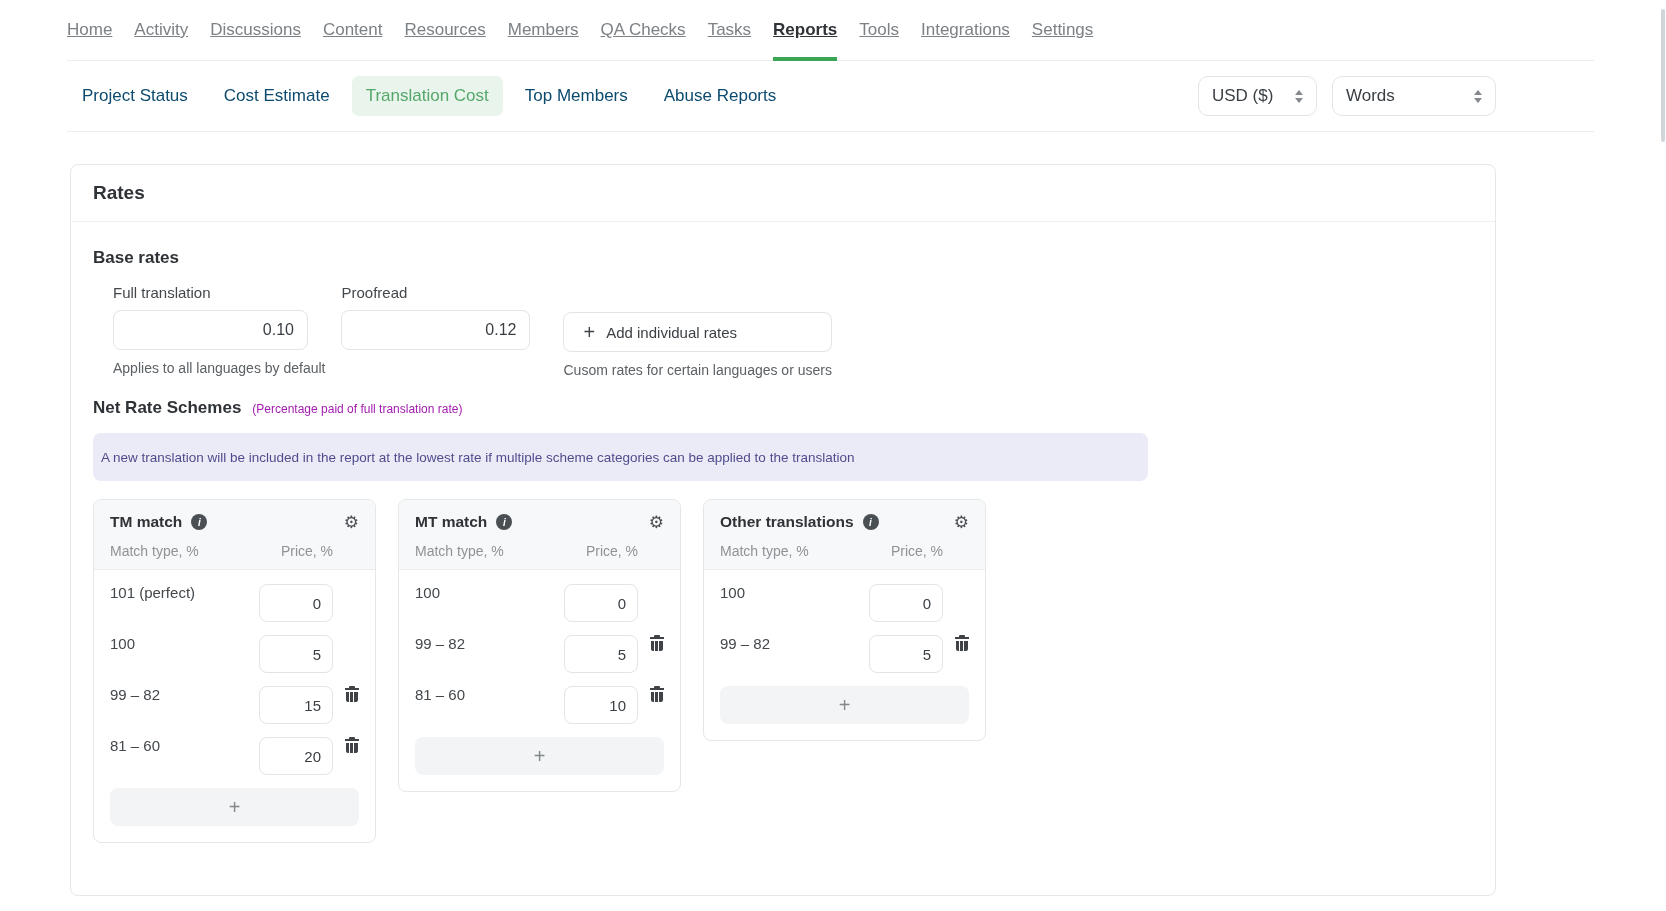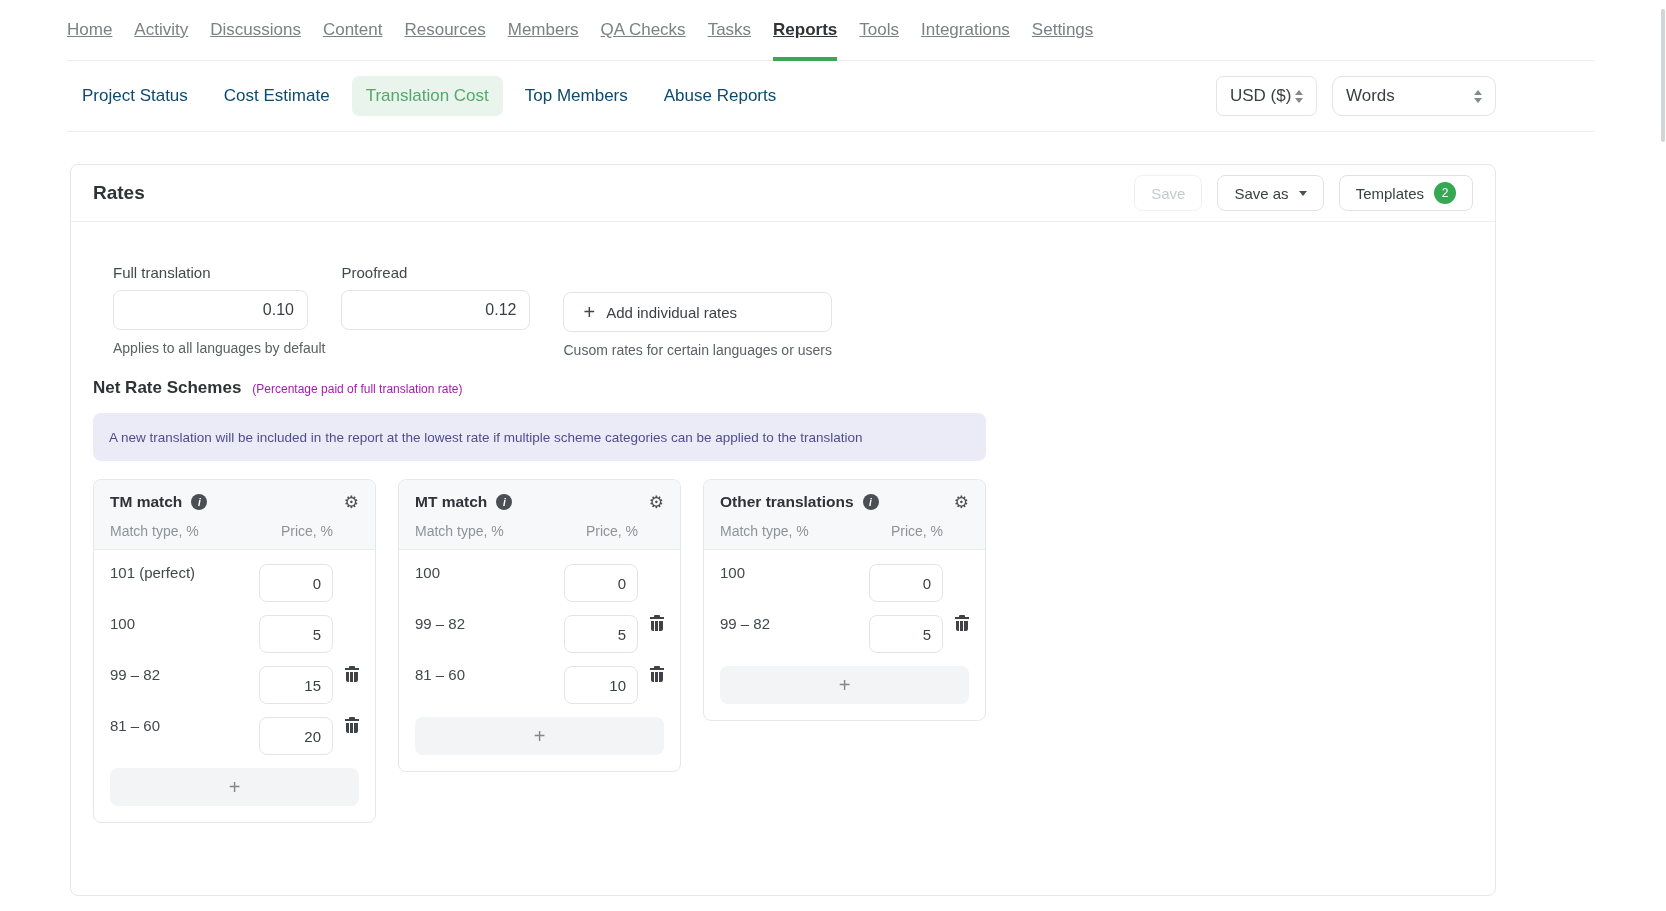--- a/index.html
+++ b/index.html
@@ -34,21 +34,21 @@
   .nav-item.active::after{content:"";position:absolute;left:0;right:0;bottom:-1px;height:4px;background:var(--accent-green);}
   
   .subnav-wrap{margin:0 72px 0 67px;border-bottom:1px solid #ececec;}
   .subnav{display:flex;align-items:center;height:70px;padding-left:15px;padding-right:98px;}
   .subnav-items{display:flex;gap:36px;align-items:center;}
   .subnav-item{font-size:17px;color:#0c4a6e;cursor:pointer;white-space:nowrap;}
   .subnav-item.active{background:var(--pill-bg);color:var(--pill-text);padding:10px 14px;margin:0 -14px;border-radius:7px;}
   .subnav-selects{margin-left:auto;display:flex;gap:15px;}
   .select{height:40px;border:1px solid var(--input-border);border-radius:10px;background:#fff;
     display:flex;align-items:center;justify-content:space-between;padding:0 13px;font-size:17px;color:#3a3f44;cursor:pointer;}
-  .select.currency{width:101px;border-radius:7px;}
+  .select.currency{width:119px;}
   .select.units{width:164px;}
   .updown{display:flex;flex-direction:column;gap:3px;align-items:center;}
   .updown .up{width:0;height:0;border-left:4px solid transparent;border-right:4px solid transparent;border-bottom:5px solid #85898d;}
   .updown .down{width:0;height:0;border-left:4px solid transparent;border-right:4px solid transparent;border-top:5px solid #85898d;}
   
   .card{margin:32px 0 0 70px;width:1426px;height:732px;border:1px solid var(--border);border-radius:8px;background:#fff;overflow:hidden;}
   .card-header{height:57px;display:flex;align-items:center;padding:0 22px;border-bottom:1px solid var(--border-light);}
   .card-title{font-size:19px;font-weight:bold;color:#2f3337;}
   .card-actions{margin-left:auto;display:flex;gap:15px;align-items:center;}
   .btn{height:36px;border-radius:8px;border:1px solid #dfe2e5;background:#fff;font-size:15px;color:#3c4146;
@@ -70,22 +70,22 @@
   .col3{margin-left:33px;}
   .label-spacer{height:28px;}
   .add-individual{height:40px;border:1px solid var(--input-border);border-radius:8px;background:#fff;
     display:inline-flex;align-items:center;padding:0 19px;font-size:15px;color:#3c4146;cursor:pointer;font-family:inherit;}
   .plus-glyph{font-size:20px;color:#3f4449;margin-right:11px;font-weight:400;line-height:1;}
   .note{margin-top:10px;font-size:14px;color:var(--text-note);}
   
   .nrs{margin-top:20px;}
   .nrs-headrow{display:flex;align-items:baseline;gap:11px;}
   .nrs-sub{font-size:12px;color:#a21caf;}
-  .banner{margin-top:15px;width:893px;height:48px;background:var(--banner-bg);border-radius:8px;
-    display:flex;align-items:center;padding:0 16px;font-size:13.5px;color:var(--banner-text);}
+  .banner{margin-top:15px;width:1055px;height:48px;background:var(--banner-bg);border-radius:8px;
+    display:flex;align-items:center;padding:0 8px;font-size:13.5px;color:var(--banner-text);}
   .schemes-row{margin-top:18px;display:flex;gap:22px;align-items:flex-start;}
   .scard{width:283px;border:1px solid var(--border);border-radius:8px;background:#fff;overflow:hidden;}
   .scard-head{background:#f7f8f9;padding:13px 16px 10px;border-bottom:1px solid #ececee;}
   .scard-titlerow{display:flex;align-items:center;}
   .scard-title{font-size:15.5px;font-weight:bold;color:#2f3337;}
   .info-icon{margin-left:9px;width:16px;height:16px;border-radius:50%;background:#4a4f54;color:#fff;
     font-size:10px;font-weight:bold;display:inline-flex;align-items:center;justify-content:center;cursor:pointer;font-style:italic;}
   .gear-icon{margin-left:auto;font-family:"DejaVu Sans",sans-serif;font-size:17px;color:#4b5055;cursor:pointer;line-height:1;}
   .scard-cols{margin-top:12px;display:flex;font-size:14px;color:var(--col-gray);}
   .col-match{flex:1;}
@@ -150,36 +150,26 @@
             <span class="down"></span>
           </span>
       </div>
     </div>
   </div>
 </div>
 
 <main class="card">
   <div class="card-header">
     <h1 class="card-title">Rates</h1>
-    <div class="card-actions">
-      <button class="btn disabled">Save</button>
-      <button class="btn">
-        <span>Save as</span>
-        <span class="caret"></span>
-      </button>
-      <button class="btn">
-        <span>Templates</span>
-        <span class="badge">2</span>
-      </button>
-    </div>
   </div>
 
   <div class="card-body">
 
     <section>
+      <h2 class="section-heading">Base rates</h2>
       <div class="base-controls">
         <div class="field-col">
           <span class="field-label">Full translation</span>
           <input class="rate-input" value="0.10" style="">
           <span class="note">Applies to all languages by default</span>
         </div>
         <div class="field-col col2">
           <span class="field-label">Proofread</span>
           <input class="rate-input" value="0.12" style="">
         </div>

